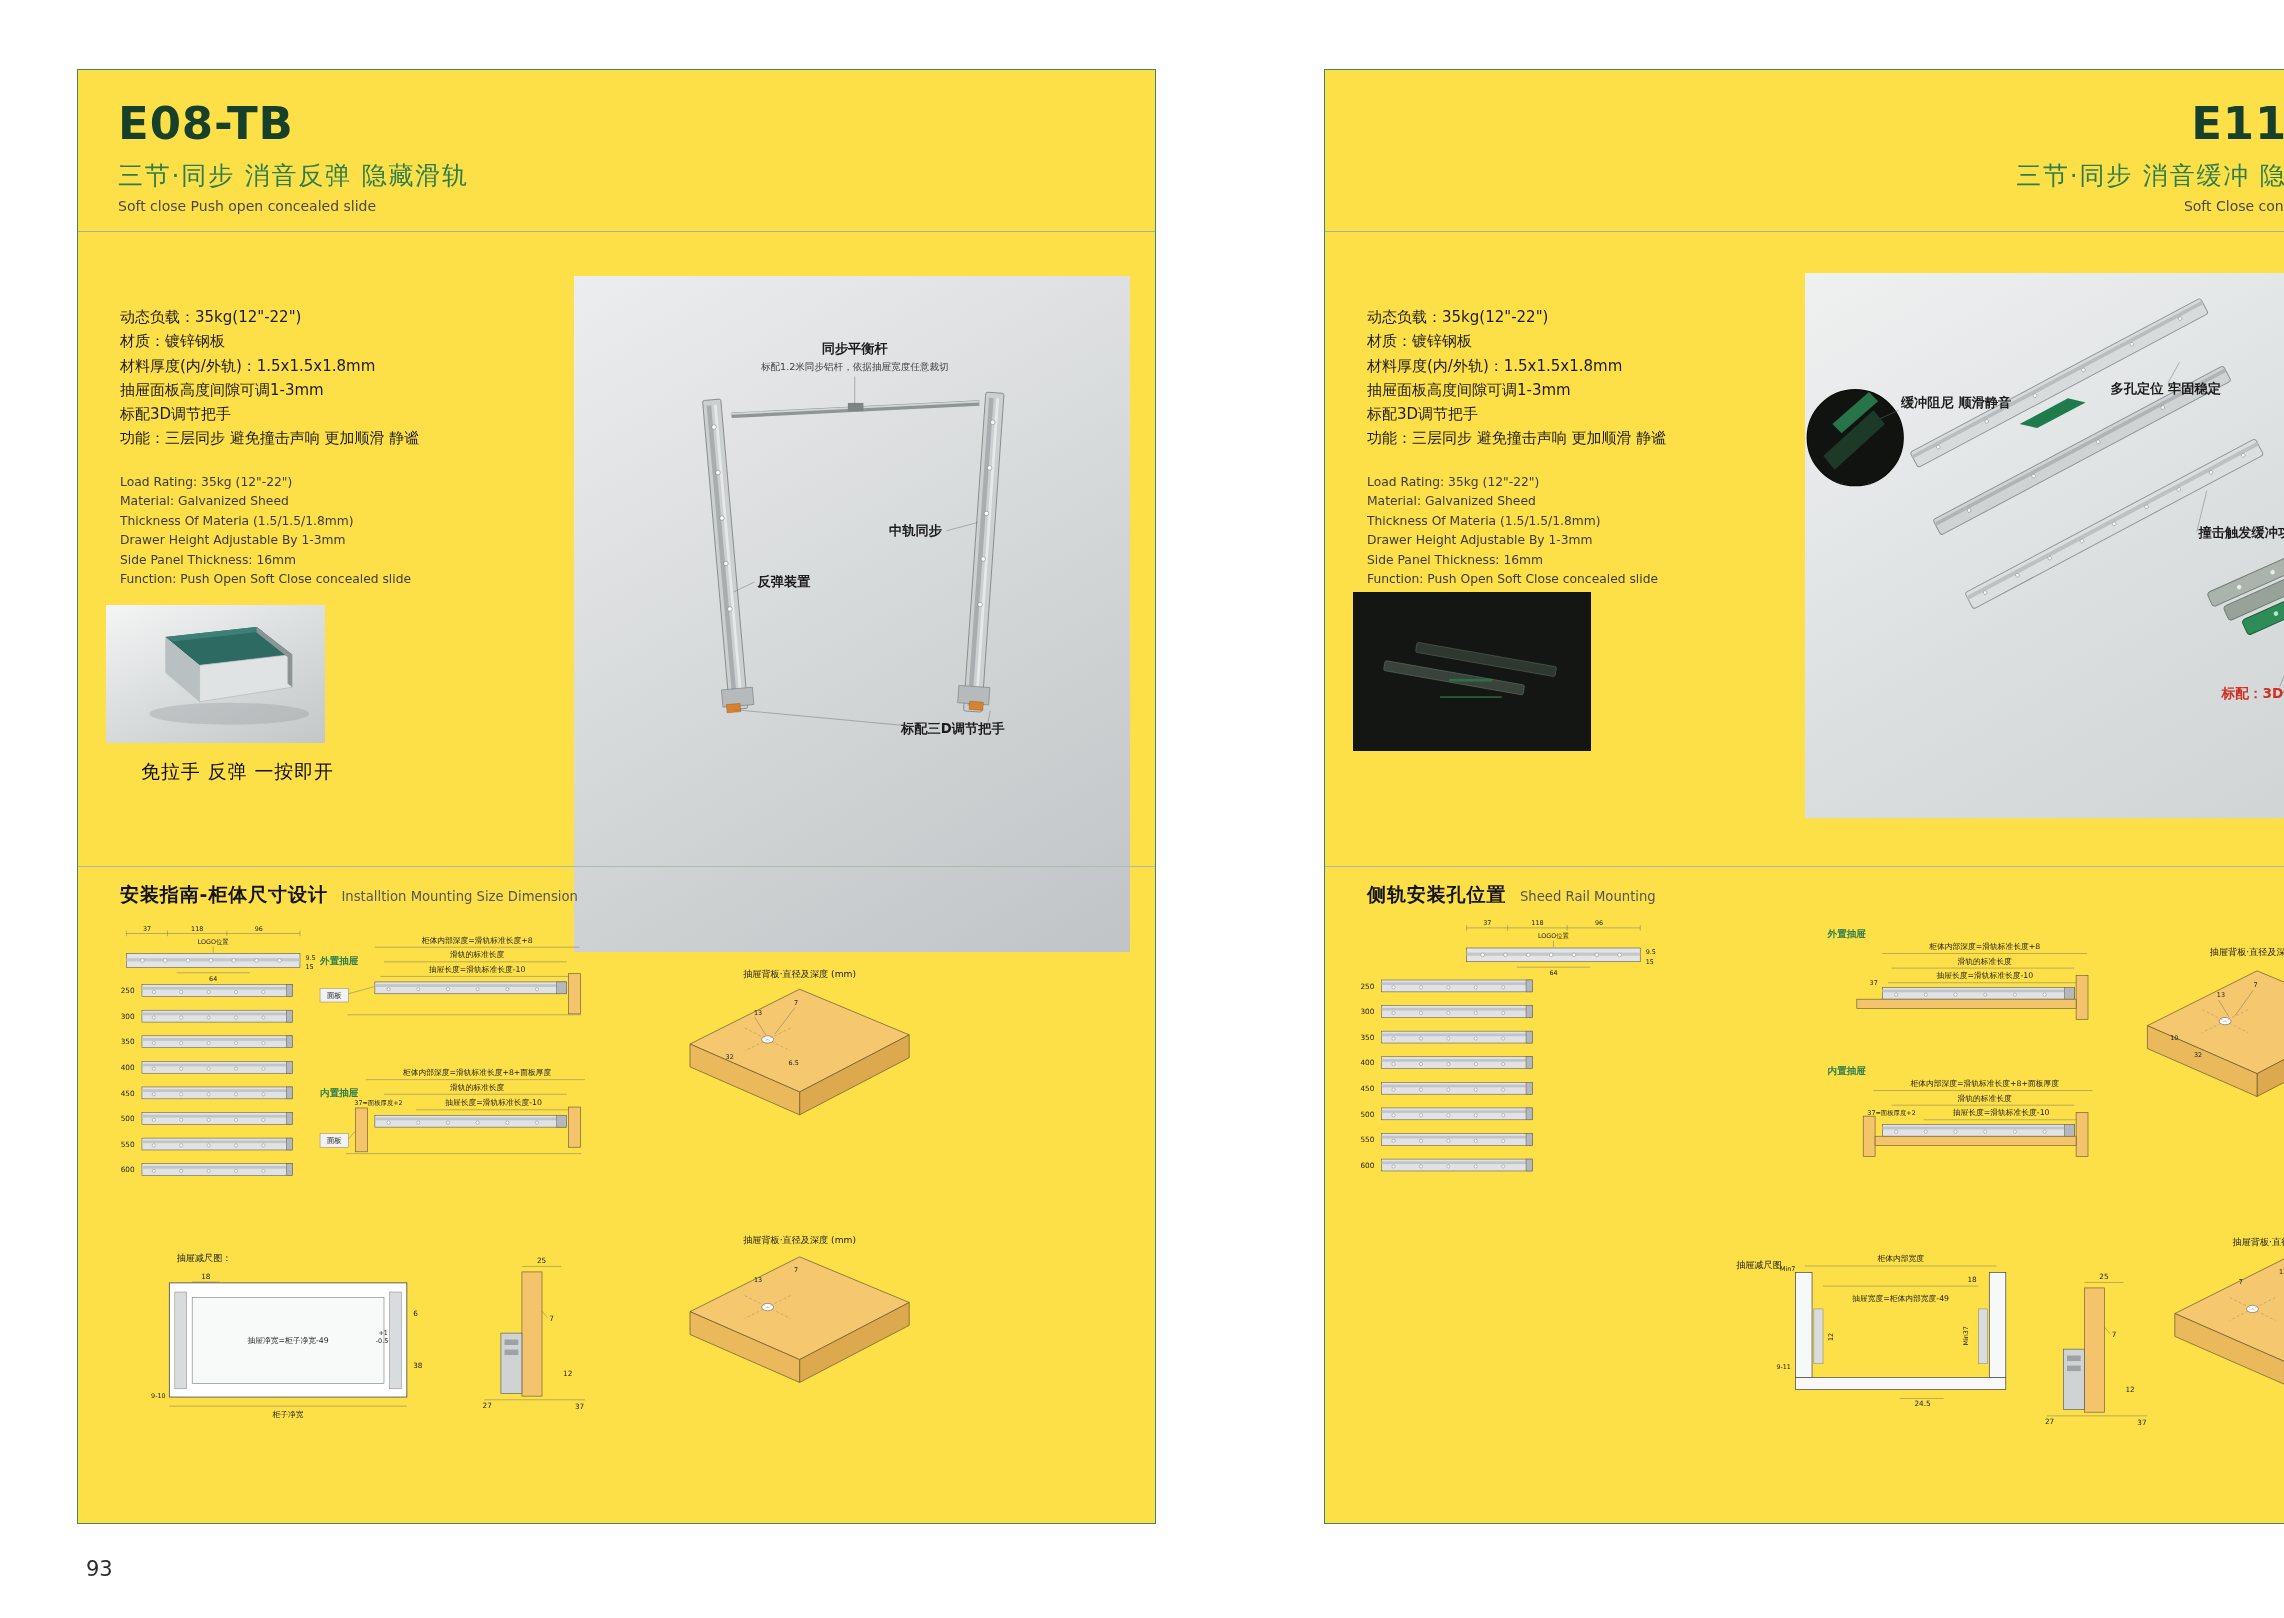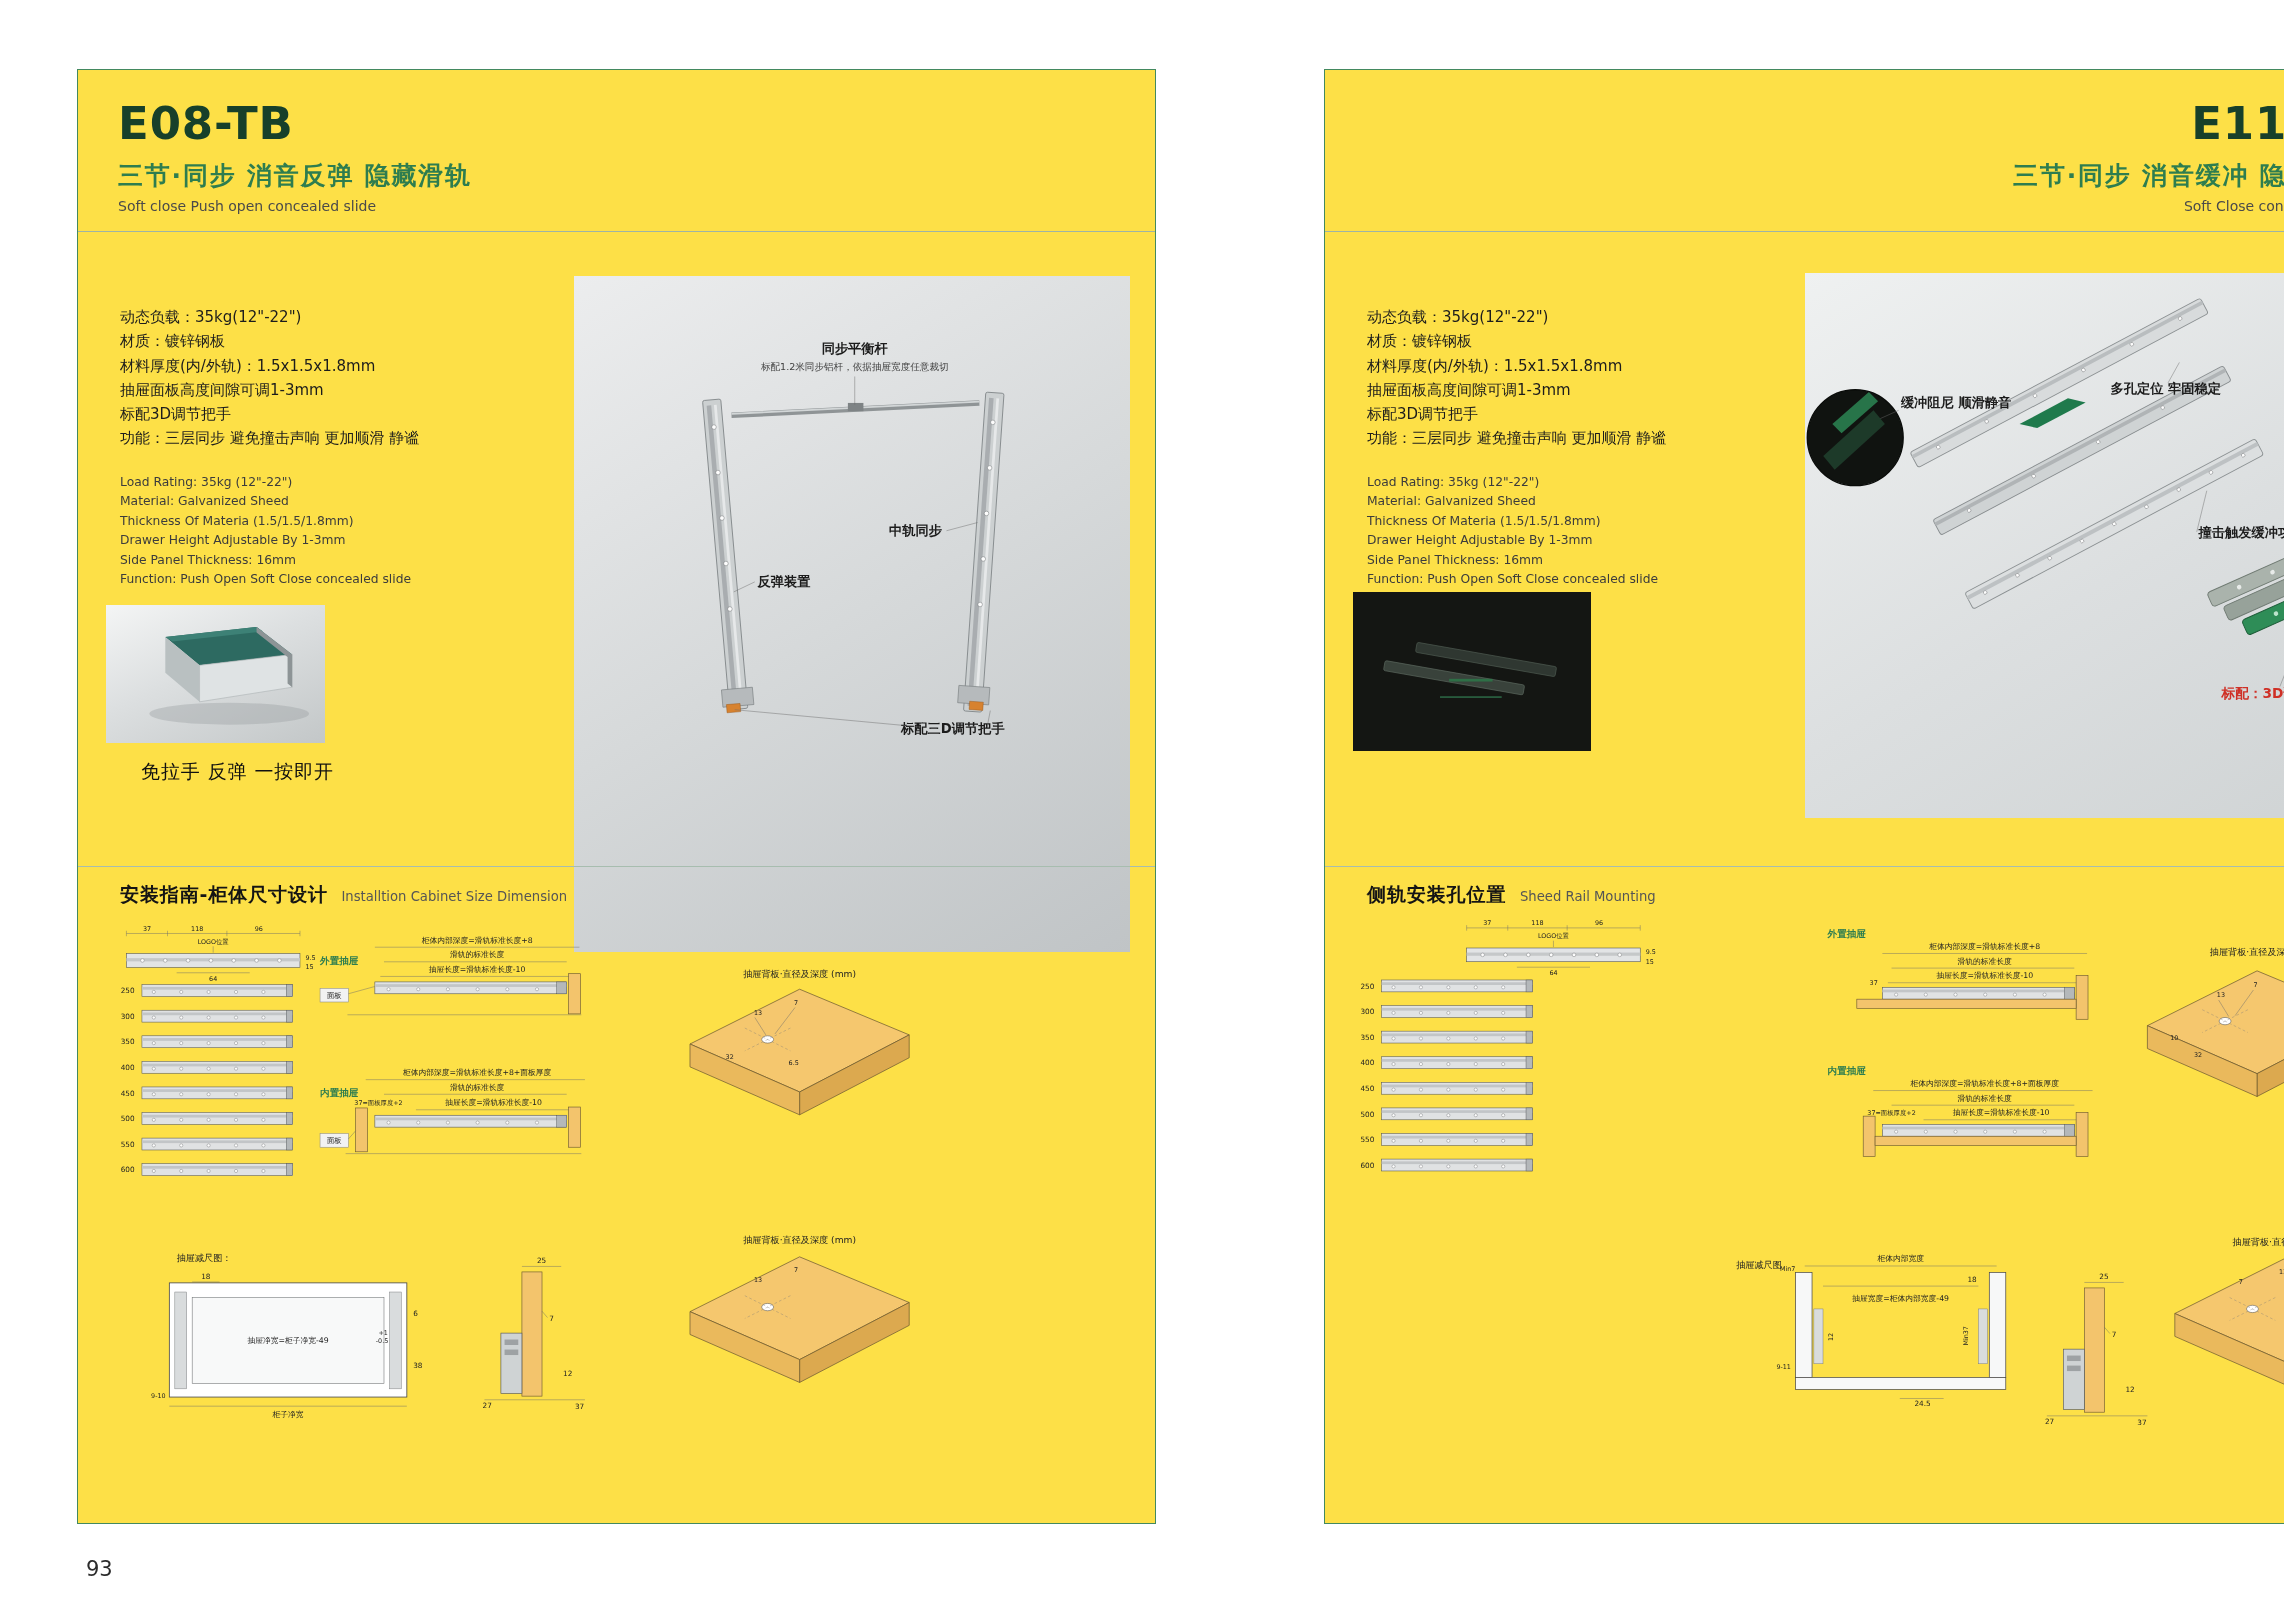--- a/index.html
+++ b/index.html
@@ -4,21 +4,21 @@
 <style>
   *{margin:0;padding:0;box-sizing:border-box}
   html,body{background:#fff}
   body{width:2482px;height:1618px;position:relative;font-family:"DejaVu Sans","Liberation Sans",sans-serif;color:#222}
   .panel{position:absolute;top:69px;height:1455px;border:1.4px solid #43895f;background:#fde047}
   .p-left{left:77px;width:1079px}
   .p-right{left:1324px;width:1084px}
   .head{position:absolute;left:40px;right:40px;top:27px}
   .p-right .head{text-align:right}
   .model{font-size:45px;font-weight:bold;color:#17402a;letter-spacing:0.9px}
-  .sub-cn{font-size:25px;color:#2e7d4f;margin-top:9px;font-weight:700;letter-spacing:1.8px}
+  .sub-cn{font-size:25px;color:#2e7d4f;margin-top:9px;font-weight:400;letter-spacing:1.8px}
   .sub-en{font-size:14px;color:#4a4a4a;margin-top:6px}
   .head-rule{position:absolute;left:0;right:0;top:161px;border-top:0.9px solid #9db4a6}
   .specs-cn{position:absolute;left:42px;top:235px;font-size:15px;line-height:1.62;color:#1c1c1c}
   .specs-en{position:absolute;left:42px;top:403px;font-size:12.3px;line-height:1.58;color:#3c3c3c}
   .thumb{position:absolute;overflow:hidden}
   .thumb-e08{left:28px;top:535px;width:219px;height:138px;background:linear-gradient(155deg,#f4f5f5 0%,#dcdfe0 45%,#c3c7c8 100%)}
   .thumb-e11{left:28px;top:522px;width:238px;height:159px;background:#151714}
   .thumb-caption{position:absolute;left:18px;top:689px;width:238px;text-align:right;font-size:19px;color:#101010;letter-spacing:0.9px}
   .hero{position:absolute}
   .hero-e08{left:496px;top:206px;width:556px;height:676px;background:linear-gradient(150deg,#ecedee 0%,#d6d9da 50%,#c0c4c6 100%)}
@@ -132,21 +132,21 @@
         <g>
           <text x="830" y="1002" text-anchor="middle" class="callout">标配三D调节把手</text>
           <line x1="905" y1="988" x2="912" y2="952" class="ln-thin"></line>
           <line x1="760" y1="988" x2="352" y2="950" class="ln-thin"></line>
         </g>
       </svg>
     </div>
 
     <div class="divider"></div>
     <div class="section">
-      <span class="cn">安装指南-柜体尺寸设计</span><span class="en">Installtion Cabinet Size Dimension</span>
+      <span class="cn">安装指南-柜体尺寸设计</span><span class="en">Installtion Mounting Size Dimension</span>
     </div>
 
     <svg class="tech" viewBox="0 0 2356 1300" width="1076" height="594">
       <defs>
         <g id="lad-bar">
           <rect x="0" y="0" width="330" height="26" fill="#e0e2e3" stroke="#54575a" stroke-width="1.2"></rect>
           <rect x="0" y="5" width="330" height="6" fill="#c2c5c7"></rect>
           <rect x="316" y="0" width="14" height="26" fill="#b4b8ba" stroke="#54575a" stroke-width="1"></rect>
           <circle cx="26" cy="16" r="3.5" fill="#fdfdfd" stroke="#6e7173" stroke-width="0.9"></circle>
           <circle cx="86" cy="16" r="3.5" fill="#fdfdfd" stroke="#6e7173" stroke-width="0.9"></circle>

